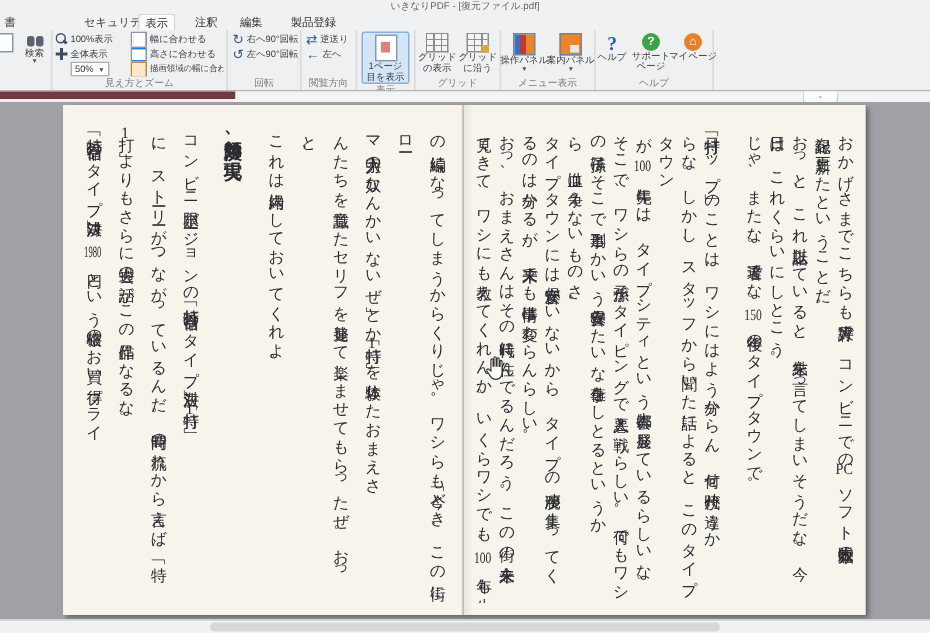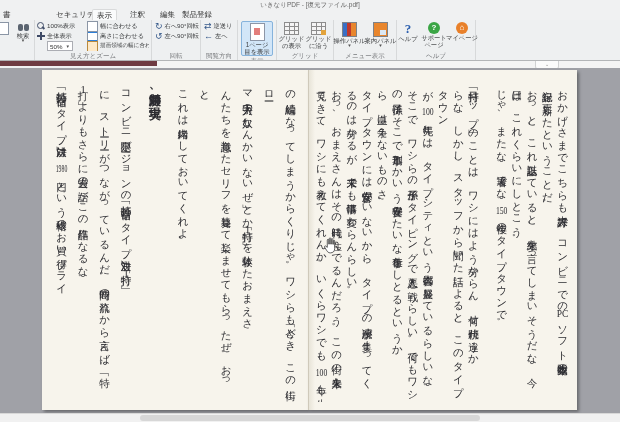--- a/index.html
+++ b/index.html
@@ -97,21 +97,21 @@
 <div class="titlebar">
   <span>いきなりPDF - [復元ファイル.pdf]</span>
 </div>
 
 <div class="tabrow">
   <span class="tab" style="left:-1px">書</span>
   <span class="tab" style="left:52px">セキュリティ</span>
   <span class="tab sel" style="left:92px">表示</span>
   <span class="tab" style="left:126px">注釈</span>
   <span class="tab" style="left:156px">編集</span>
-  <span class="tab" style="left:178px">製品登録</span>
+  <span class="tab" style="left:190px">製品登録</span>
 </div>
 
 <div class="ribbon">
 
   <div class="rgroup" style="width:34px">
     <div class="g-items" style="gap:2px;padding-left:0;">
       <div class="bigbtn" style="width:12px">
         <span class="ic i-page cut"></span>
       </div>
       <div class="bigbtn" style="width:18px">

